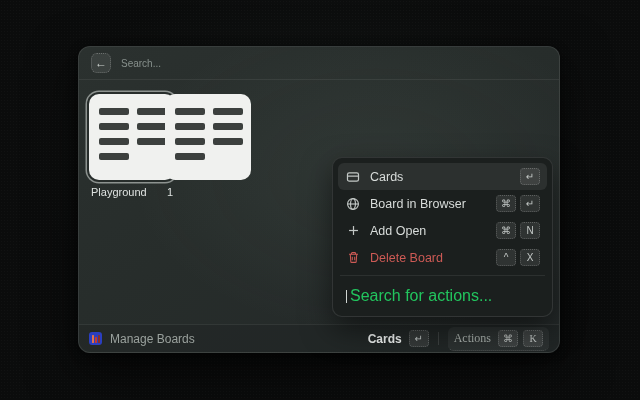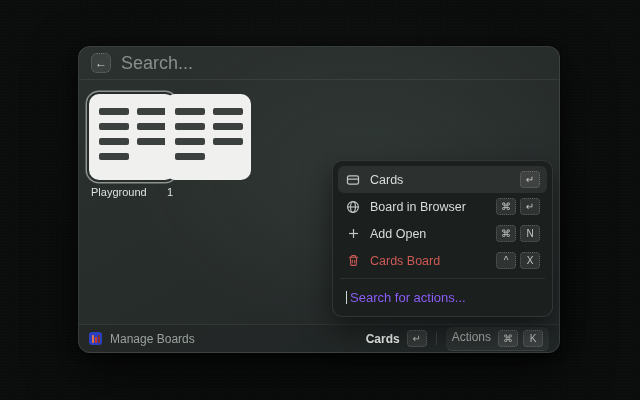--- a/index.html
+++ b/index.html
@@ -35,21 +35,21 @@
     padding:0 12px; gap:10px;
     border-bottom:1px solid rgba(255,255,255,0.07);
   }
   .back-btn {
     width:20px; height:20px; border-radius:6px;
     background:rgba(255,255,255,0.08);
     border:1px dotted rgba(255,255,255,0.25);
     color:#cfd4d1; font-size:12px; line-height:18px; text-align:center;
     cursor:pointer; flex:0 0 auto;
   }
-  .search-placeholder { color:#87908c; font-size:18px; }
+  .search-placeholder { color:#87908c; font-size:10px; }
 
   
   .content { position:relative; flex:1 1 auto; }
 
   .boards-row { position:absolute; left:10px; top:14px; display:flex; gap:10px; }
   .board-item { width:66px; }
   .board-thumb {
     width:86px; height:86px; border-radius:10px; background:#f0f1ef;
     padding:14px 10px; display:flex; gap:8px; cursor:pointer;
   }
@@ -81,21 +81,21 @@
   .shortcuts { display:flex; gap:4px; }
   .keycap {
     min-width:20px; height:17px; padding:0 4px; border-radius:4px;
     background:rgba(255,255,255,0.09);
     border:1px dotted rgba(255,255,255,0.22);
     color:#c3c8c6; font-size:10px; line-height:15px; text-align:center;
   }
   .panel-divider { height:1px; background:rgba(255,255,255,0.08); margin:4px 2px; }
   .panel-search { display:flex; align-items:center; padding:7px 8px 6px 8px; }
   .caret { width:1px; height:13px; background:#d0d5d2; margin-right:3px; }
-  .panel-search-text { color:#8b5cf6; font-size:13px; }
+  .panel-search-text { color:#22c55e; font-size:16px; }
 
   
   .footer {
     flex:0 0 28px; display:flex; align-items:center; justify-content:space-between;
     padding:0 10px; border-top:1px solid rgba(255,255,255,0.07);
     background:rgba(0,0,0,0.07);
     border-radius:0 0 12px 12px;
   }
   .footer-left { display:flex; align-items:flex-start; gap:8px; }
   .app-icon {
@@ -105,24 +105,25 @@
   }
   .app-icon i { display:block; width:2px; border-radius:0.5px; }
   .app-icon i:nth-child(1){ height:8px; background:#e0734a; }
   .app-icon i:nth-child(2){ height:6px; background:#c23a33; }
   .app-icon i:nth-child(3){ height:8px; background:#8a2f2c; }
   .footer-app-name { font-size:12px; color:#9aa19d; }
   .footer-right { display:flex; align-items:center; }
   .footer-primary-label { font-size:12px; font-weight:700; color:#eef1f0; margin-right:7px; }
   .footer-sep { width:1px; height:13px; background:rgba(255,255,255,0.12); margin:0 9px; }
   .footer-actions-group {
-    display:flex; align-items:flex-start; gap:5px; padding:3px 6px;
+    display:flex; align-items:center; gap:5px; padding:3px 6px;
     background:rgba(255,255,255,0.05); border-radius:6px;
     border-bottom:1px dotted rgba(255,255,255,0.18);
     cursor:pointer;
+    font-family:Liberation Serif, serif;
   }
   .footer-actions-label { font-size:12px; color:#a8afab; margin-right:2px; }
 
   svg { display:block; }
 </style>
 </head>
 <body>
 
 <div class="noise"></div>
 
@@ -221,21 +222,21 @@
       <div class="menu-row danger">
         <span class="menu-icon">
           <svg width="13" height="13" viewBox="0 0 16 16" fill="none" stroke="currentColor" stroke-width="1.3">
             <path d="M2.5 4h11"></path>
             <path d="M5.5 4V2.8c0-.5.4-.8.9-.8h3.2c.5 0 .9.3.9.8V4"></path>
             <path d="M4 4l.7 9.2c0 .5.4.8.9.8h4.8c.5 0 .9-.3.9-.8L12 4"></path>
             <line x1="6.5" y1="7" x2="6.5" y2="11.5"></line>
             <line x1="9.5" y1="7" x2="9.5" y2="11.5"></line>
           </svg>
         </span>
-        <span class="menu-label">Cards Board</span>
+        <span class="menu-label">Delete Board</span>
         <span class="shortcuts">
           <span class="keycap">^</span>
           <span class="keycap">X</span>
         </span>
       </div>
 
       <div class="panel-divider"></div>
 
       <div class="panel-search">
         <span class="caret"></span>

